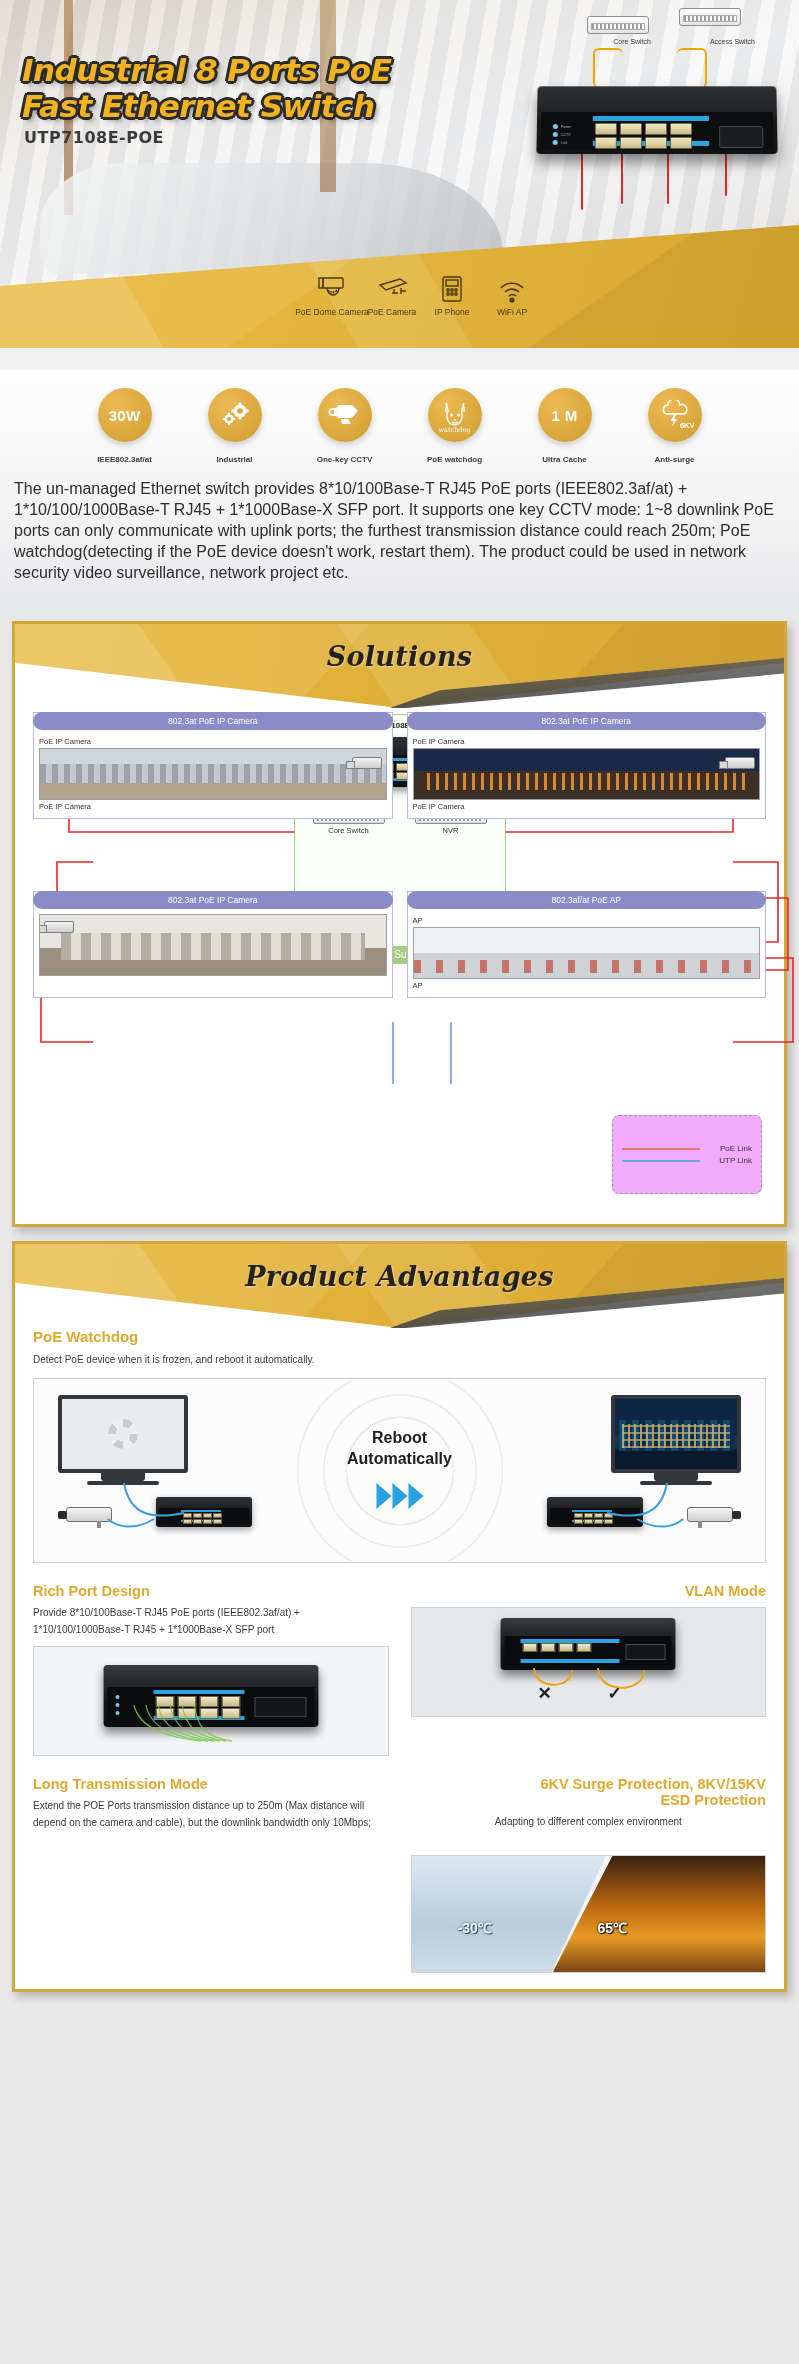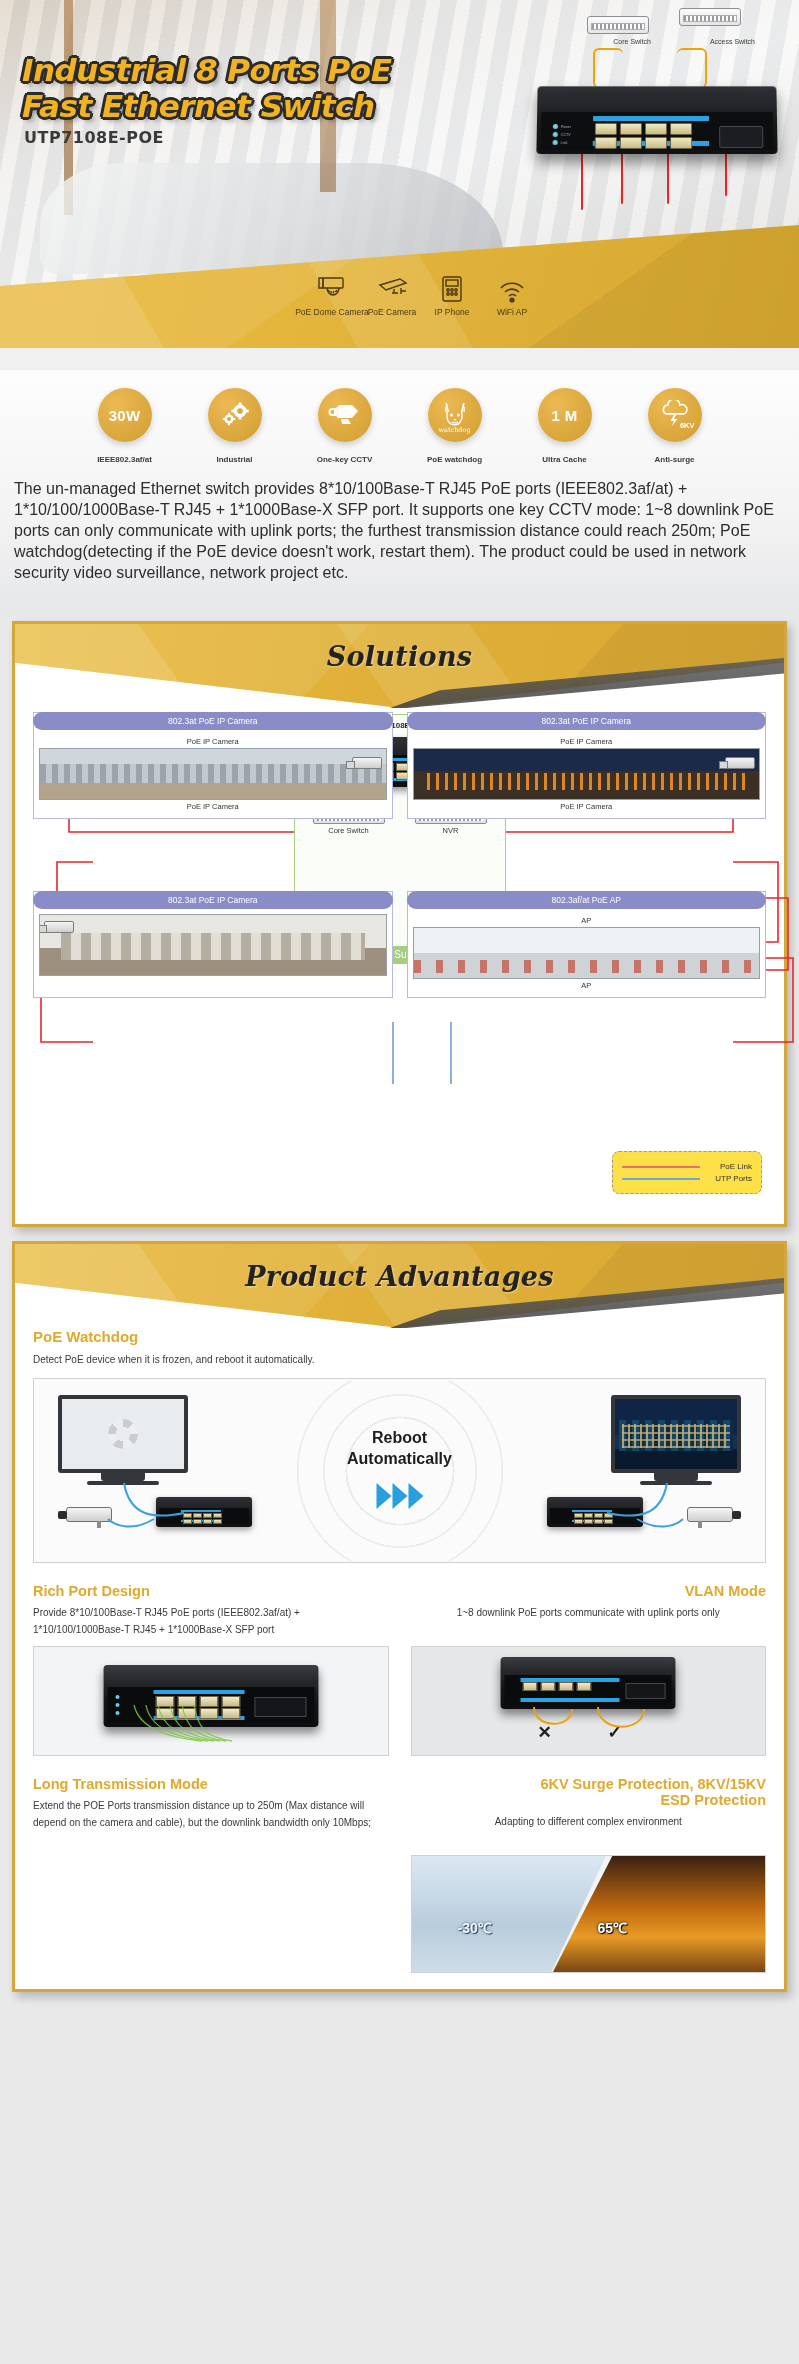--- a/index.html
+++ b/index.html
@@ -177,21 +177,21 @@
 
   
   .sol-wrap{ padding:4px 18px 0; position:relative; }
   .sol-grid{ display:grid; grid-template-columns:1fr 1fr; gap:10px 14px; position:relative; z-index:3;}
   .cam-card{ border:1px solid #b7b9e0; background:#fff; }
   .cam-card .hdr{
     background:#8a8cc8; color:#fff; font-size:8.5px; text-align:center;
     padding:4px 2px; border-radius:9px; margin:-1px -1px 0;
   }
   .cam-card .body{ padding:5px; position:relative; }
-  .cam-card .sublabel{ font-size:7.5px; color:#333; text-align:center; margin:2px 0; }
+  .cam-card .sublabel{ font-size:7.5px; color:#333; text-align:left; margin:2px 0; }
   .photo{
     height:52px; background:#b9bfc6; position:relative; overflow:hidden;
     border:1px solid #9aa0a6;
   }
   .photo.warehouse{ background: linear-gradient(#cfd6dc 0 38%, #b2a48c 38% 100%); }
   .photo.warehouse:before{
     content:""; position:absolute; left:0; right:0; top:30%; height:38%;
     background: repeating-linear-gradient(90deg,#9ca3aa 0 6px, #c3c9cf 6px 12px);
   }
   .photo.city{ background: linear-gradient(#1c2a4a 0 45%, #3c2f25 45% 100%); }
@@ -245,21 +245,21 @@
   .small-dev .box{
     height:17px; background:linear-gradient(#fdfdfd,#dfe0e2); border:1px solid #8b8d90; border-radius:2px; position:relative;
   }
   .small-dev .box i{
     position:absolute; left:3px; right:3px; bottom:2px; height:6px; display:block;
     background: repeating-linear-gradient(90deg,#9a9ca0 0 2px,#fff 2px 4px);
   }
   .small-dev .lbl{ font-size:7.5px; text-align:center; margin-top:2px; color:#333; }
   .legend{
     position:absolute; right:22px; bottom:14px; width:150px;
-    border:1px dashed #9a9a9a; border-radius:7px; padding:7px 9px; background:#fde047;
+    border:1px dashed #9a9a9a; border-radius:7px; padding:25px 9px; background:#f0abfc;
   }
   .legend .row{ display:flex; align-items:center; justify-content:space-between; margin:3px 0; }
   .legend .line{ width:78px; height:2px; }
   .legend .lbl{ font-size:8px; color:#333; }
 
   
   .adv-body{ padding:0 18px; }
   .adv-h3{ font-size:15px; font-weight:bold; color:#e0a92f; font-family:"Liberation Sans",sans-serif; }
   .adv-p{ font-size:10px; color:#3a3a3a; line-height:17px; margin-top:6px; }
   .wd-figure{
@@ -664,21 +664,21 @@
         <div class="center-title">Center of Surveillance</div>
       </div>
 
       <div class="legend">
         <div class="row">
           <span class="line" style="background:#e8706f;"></span>
           <span class="lbl">PoE Link</span>
         </div>
         <div class="row">
           <span class="line" style="background:#6aaade;"></span>
-          <span class="lbl">UTP Ports</span>
+          <span class="lbl">UTP Link</span>
         </div>
       </div>
     </div>
   </section>
 
   <section class="panel">
     <div class="ribbon">
       <div class="gold"></div>
       <div class="shadowflap"></div>
       <h2>Product Advantages</h2>
@@ -797,21 +797,20 @@
               <path d="M136 64 C 140 86, 154 96, 186 100"></path>
               <path d="M148 64 C 152 86, 162 96, 192 100"></path>
               <path d="M160 64 C 164 86, 170 96, 198 100"></path>
             </g>
           </svg>
         </div>
       </div>
 
       <div>
         <h3 class="col-h right">VLAN Mode</h3>
-        <p class="col-p center">1~8 downlink PoE ports communicate with uplink ports only</p>
         <div class="fig" style="background:#e6e7e8;">
           <div class="device-front" style="top:10px; width:175px; height:52px;">
             <div class="face" style="top:18px;">
               <span class="df-blue t" style="left:16px;right:52px;"></span>
               <span class="df-blue b" style="left:16px;right:52px;"></span>
               <div class="df-ports" style="left:18px;top:7px;">
                 <i style="width:15px;height:9px;"></i>
                   <i style="width:15px;height:9px;"></i>
                   <i style="width:15px;height:9px;"></i>
                   <i style="width:15px;height:9px;"></i>

